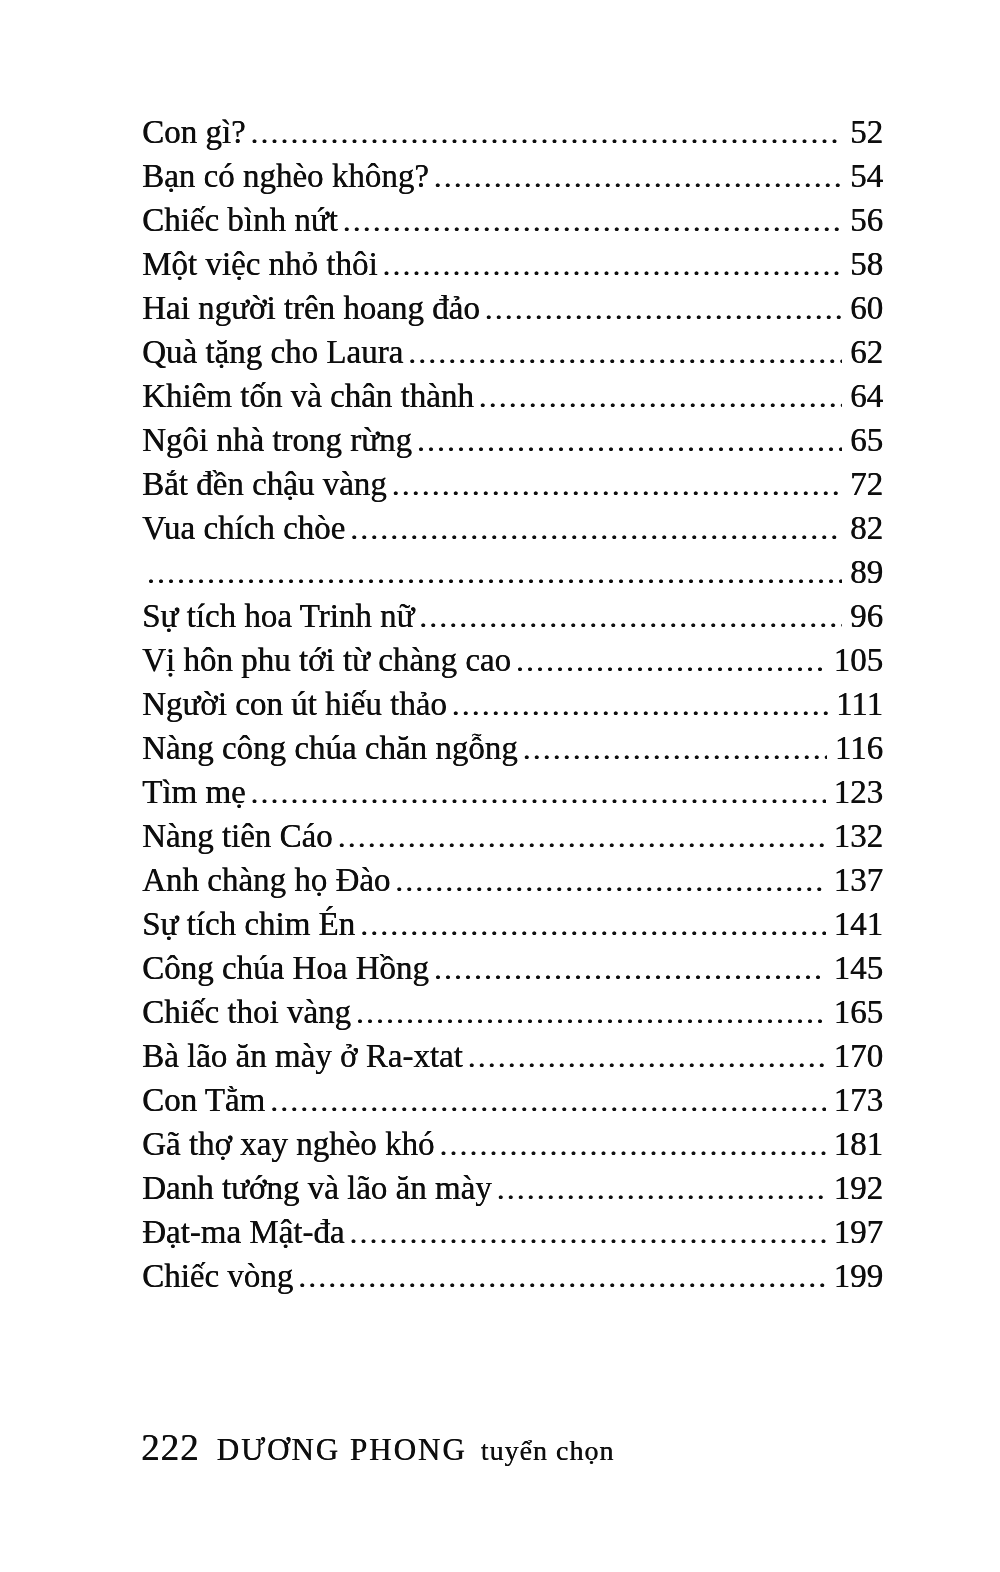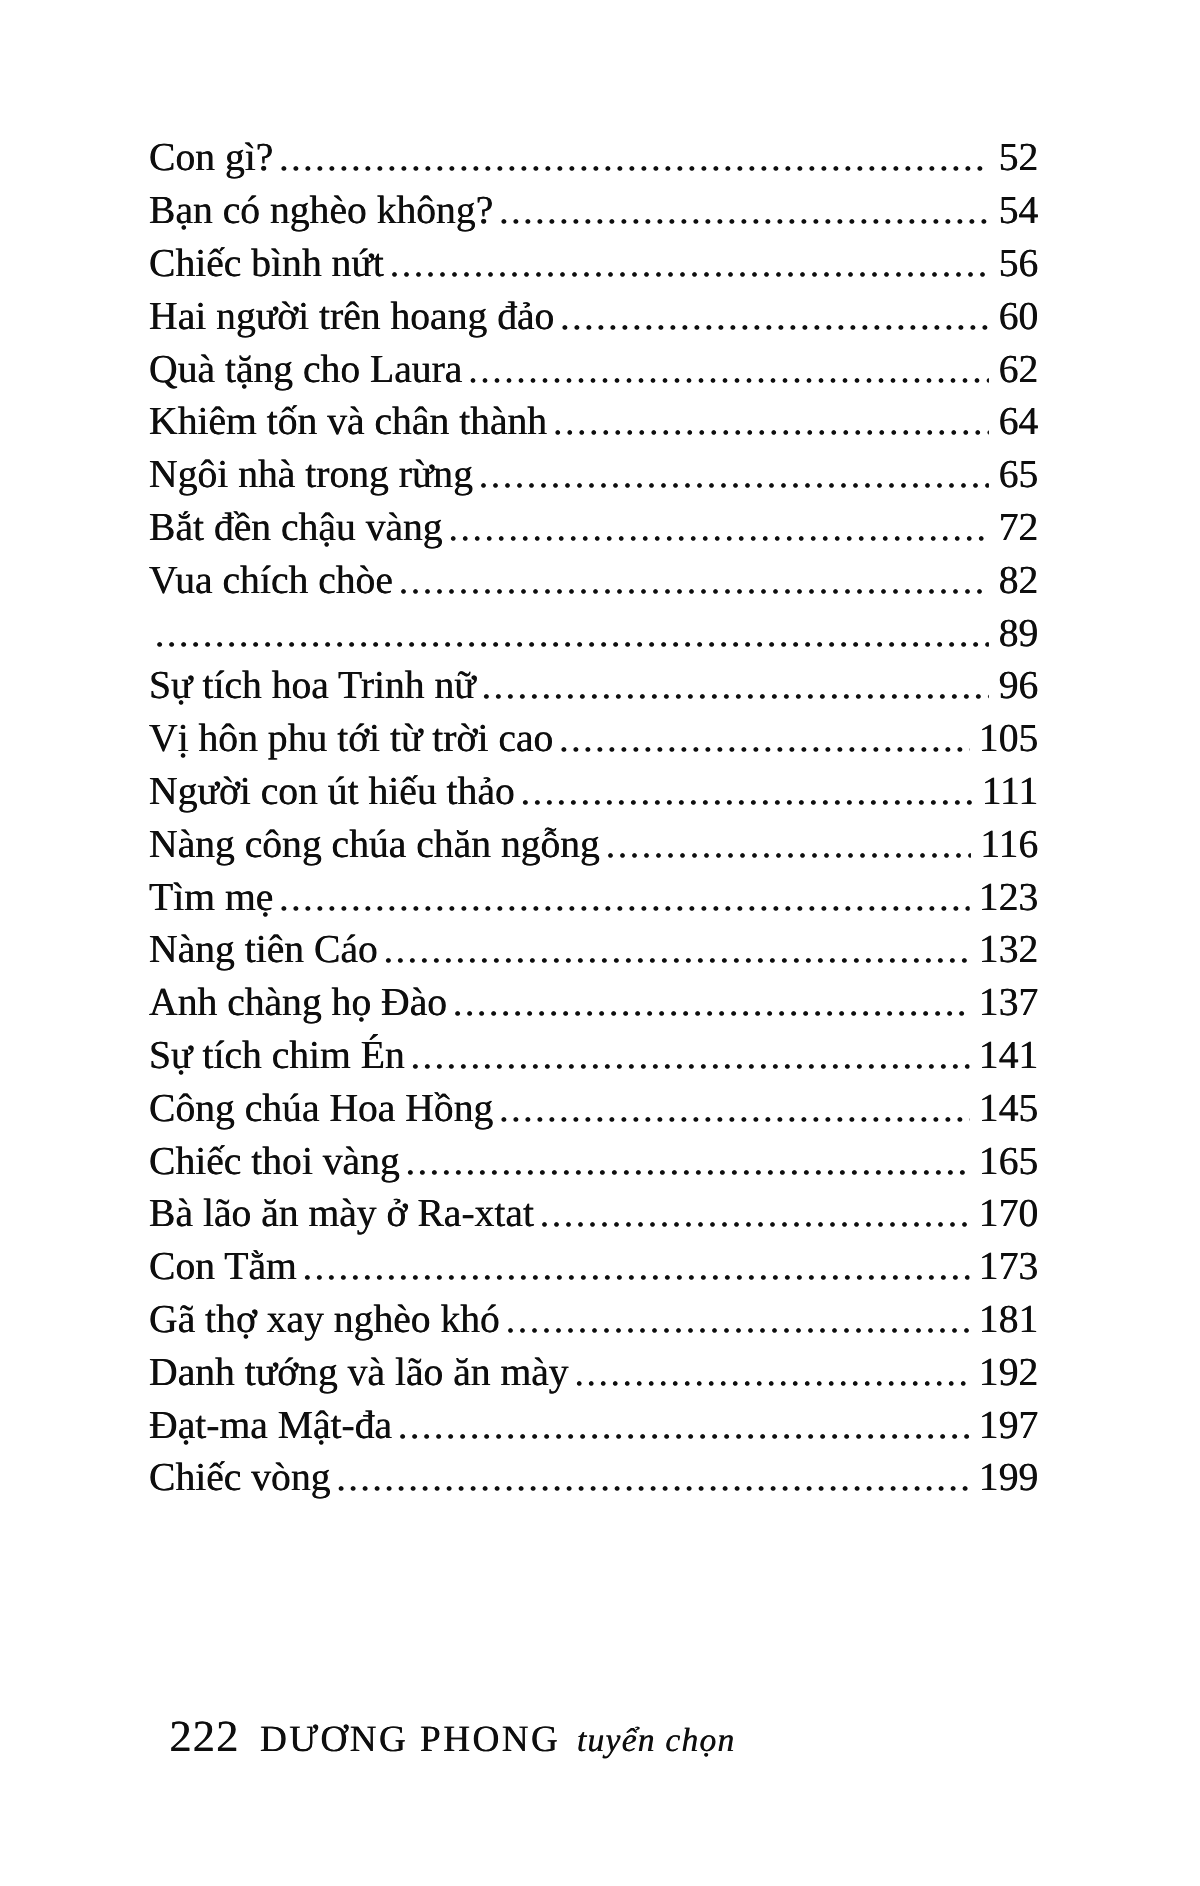--- a/index.html
+++ b/index.html
@@ -15,21 +15,21 @@
     color: #0e0e0e;
     overflow: hidden;
   }
   .page {
     position: absolute;
     inset: 0;
     background: #ffffff;
   }
   .toc {
     position: absolute;
-    left: 124px;
+    left: 142px;
     top: 110px;
     width: 741px;
   }
   .toc-row {
     display: flex;
     align-items: baseline;
     height: 44px;
     font-size: 33px;
     line-height: 44px;
     text-shadow: 0.4px 0 0 currentColor; 
@@ -69,21 +69,20 @@
     font-size: 37px;
     letter-spacing: 1px;
   }
   .footer-name {
     font-size: 31px;
     margin-left: 17px;
     letter-spacing: 2px;
   }
   .footer-note {
     font-size: 28px;
-    font-style: italic;
     margin-left: 14px;
     letter-spacing: 1px;
   }
 </style>
 </head>
 <body>
 
 <div class="page">
 
   <div class="toc">
@@ -98,20 +97,25 @@
     <span class="toc-dots"></span>
     <span class="toc-page">54</span>
   </div>
 
   <div class="toc-row">
     <span class="toc-title">Chiếc bình nứt</span>
     <span class="toc-dots"></span>
     <span class="toc-page">56</span>
   </div>
 
+  <div class="toc-row">
+    <span class="toc-title">Một việc nhỏ thôi</span>
+    <span class="toc-dots"></span>
+    <span class="toc-page">58</span>
+  </div>
 
   <div class="toc-row">
     <span class="toc-title">Hai người trên hoang đảo</span>
     <span class="toc-dots"></span>
     <span class="toc-page">60</span>
   </div>
 
   <div class="toc-row">
     <span class="toc-title">Quà tặng cho Laura</span>
     <span class="toc-dots"></span>
@@ -147,21 +151,21 @@
     <span class="toc-page">89</span>
   </div>
 
   <div class="toc-row">
     <span class="toc-title">Sự tích hoa Trinh nữ</span>
     <span class="toc-dots"></span>
     <span class="toc-page">96</span>
   </div>
 
   <div class="toc-row">
-    <span class="toc-title">Vị hôn phu tới từ trời cao</span>
+    <span class="toc-title">Vị hôn phu tới từ chàng cao</span>
     <span class="toc-dots"></span>
     <span class="toc-page">105</span>
   </div>
 
   <div class="toc-row">
     <span class="toc-title">Người con út hiếu thảo</span>
     <span class="toc-dots"></span>
     <span class="toc-page">111</span>
   </div>
 

